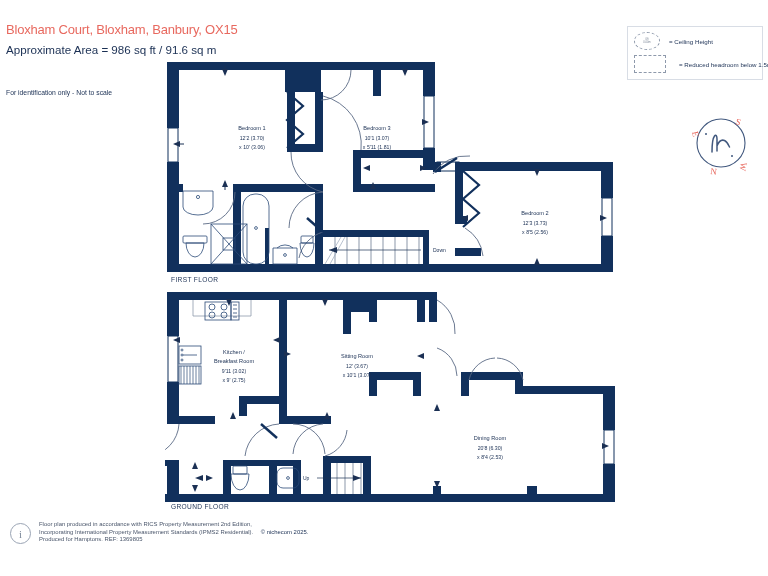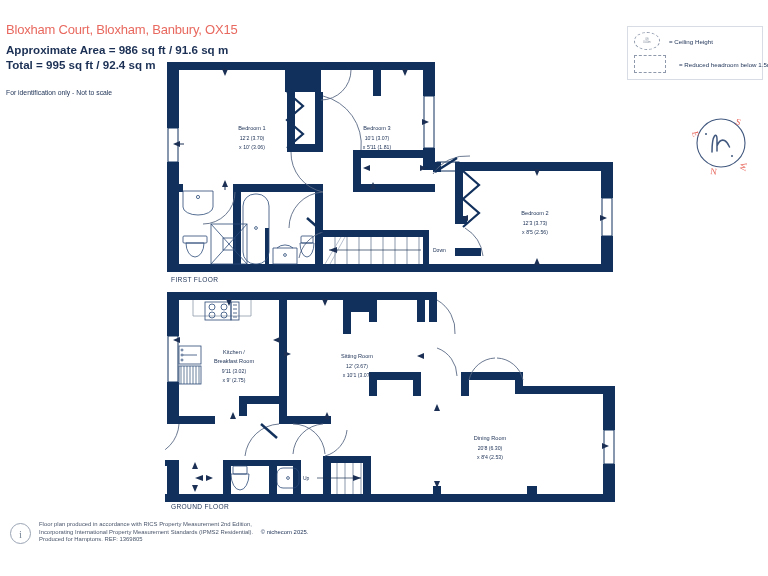--- a/index.html
+++ b/index.html
@@ -13,21 +13,21 @@
   }
   #page{position:relative;width:768px;height:576px;}
 
   
   .title{
     position:absolute;left:6px;top:22px;
     font-size:13px;color:#e8695f;letter-spacing:-0.2px;
     white-space:nowrap;
     text-align:right;
   }
-  .areas{position:absolute;left:6px;top:43px;line-height:14.5px;font-weight:bold;}
+  .areas{position:absolute;left:6px;top:43px;line-height:14.5px;}
   .areas div{font-size:11.6px;color:#1b3054;white-space:nowrap;}
   .disclaimer{
     position:absolute;left:6px;top:89px;font-size:6.8px;color:#1b3054;
     white-space:nowrap;
   }
 
   
   .legend{
     position:absolute;left:627px;top:26px;width:134px;height:52px;
     border:1px solid #d8dde5;background:#fff;
@@ -73,21 +73,20 @@
 </style>
 </head>
 <body>
 
 <div id="page">
 
   <div class="title">Bloxham Court, Bloxham, Banbury, OX15</div>
 
   <div class="areas">
     <div>Approximate Area = 986 sq ft / 91.6 sq m</div>
-    <div>Total = 995 sq ft / 92.4 sq m</div>
   </div>
 
   <div class="disclaimer">For identification only - Not to scale</div>
 
   <div class="legend">
     <div class="legend-row r1">
       <div class="lg-circle">
         <span>0ft</span>
         <span>0.00m</span>
       </div>

